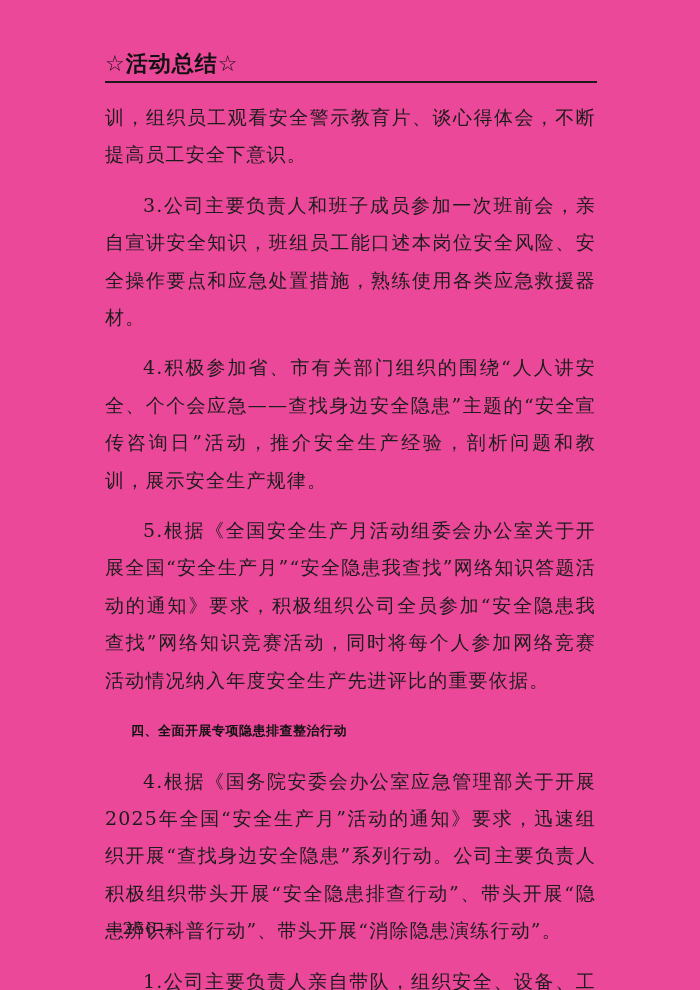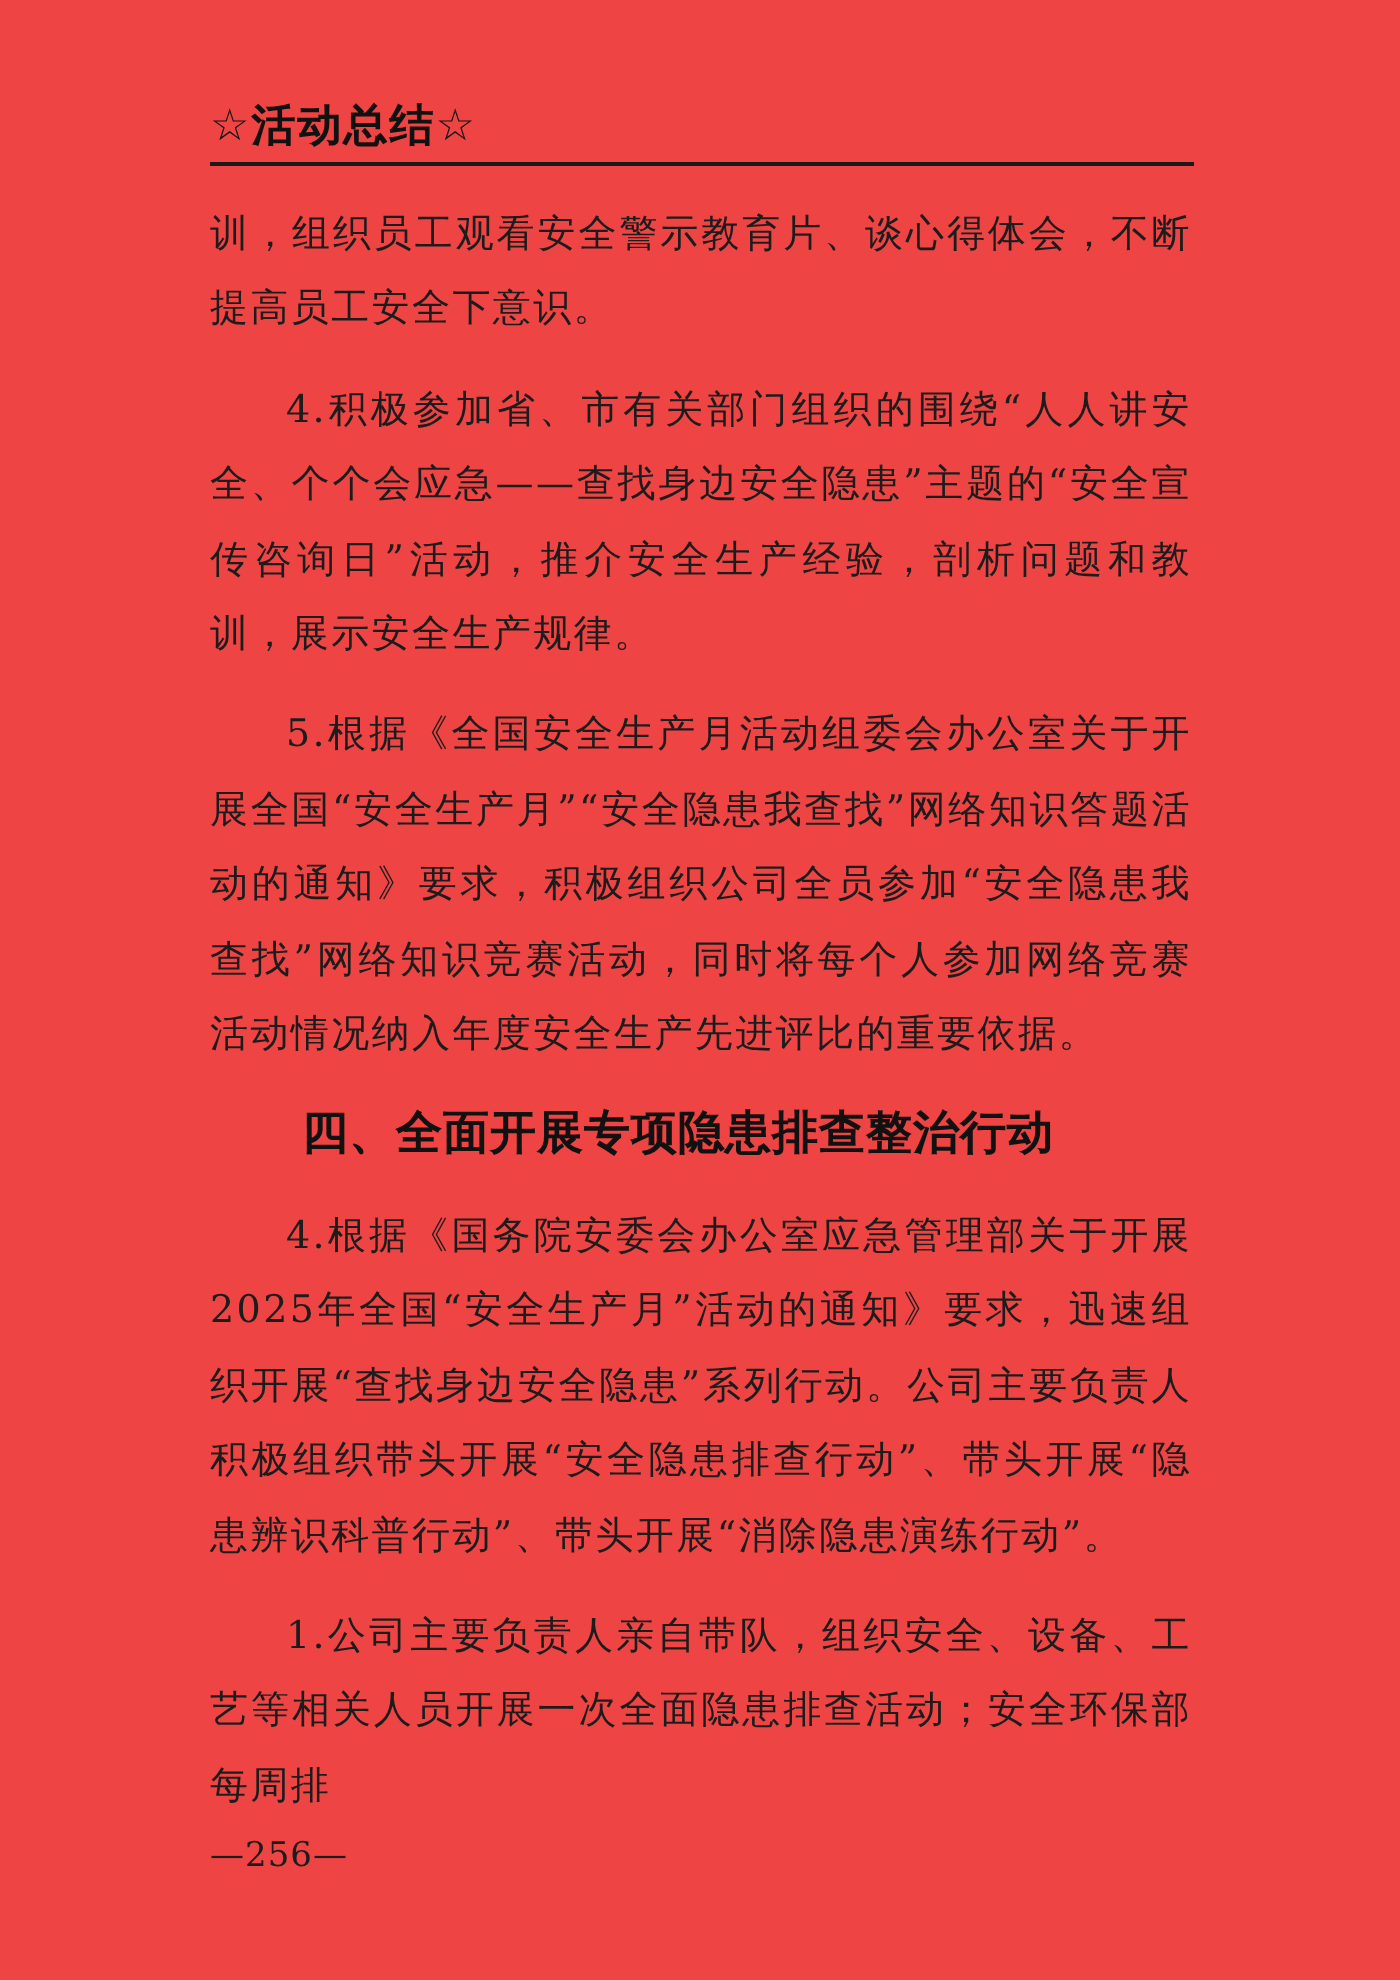--- a/index.html
+++ b/index.html
@@ -1,21 +1,21 @@
 <!DOCTYPE html>
 <html lang="zh"><head>
 <meta charset="utf-8">
 <style>
   * { margin: 0; padding: 0; box-sizing: border-box; }
   html, body { background: #ffffff; }
   .page {
     position: relative;
     width: 700px;
     height: 990px;
-    background: #ef4444;
+    background: #ec4899;
     overflow: hidden;
     font-family: "DejaVu Serif", "Liberation Serif", serif;
     color: #1c1c1c;
   }
   .page-header {
     position: absolute;
     left: 105px;
     right: 103px;
     top: 50px;
   }
@@ -46,21 +46,21 @@
     text-align: justify;
     text-justify: inter-character;
     text-indent: 2em;
     color: #1c1c1c;
     margin-top: 13px;
   }
   .para.continuation { text-indent: 0; }
   .para.heading {
     font-family: "DejaVu Sans", "Liberation Sans", sans-serif;
     font-weight: bold;
-    font-size: 23px;
+    font-size: 13px;
     letter-spacing: 0.5px;
     color: #111111;
   }
   .page-footer {
     position: absolute;
     left: 105px;
     top: 918px;
   }
   .page-number {
     font-size: 17px;
@@ -73,20 +73,21 @@
 
 <div class="page">
 
   <header class="page-header">
     <div class="header-title">☆活动总结☆</div>
     <div class="header-rule"></div>
   </header>
 
   <main class="body-text">
     <p class="para continuation">训，组织员工观看安全警示教育片、谈心得体会，不断提高员工安全下意识。</p>
+    <p class="para">3.公司主要负责人和班子成员参加一次班前会，亲自宣讲安全知识，班组员工能口述本岗位安全风险、安全操作要点和应急处置措施，熟练使用各类应急救援器材。</p>
     <p class="para">4.积极参加省、市有关部门组织的围绕“人人讲安全、个个会应急——查找身边安全隐患”主题的“安全宣传咨询日”活动，推介安全生产经验，剖析问题和教训，展示安全生产规律。</p>
     <p class="para">5.根据《全国安全生产月活动组委会办公室关于开展全国“安全生产月”“安全隐患我查找”网络知识答题活动的通知》要求，积极组织公司全员参加“安全隐患我查找”网络知识竞赛活动，同时将每个人参加网络竞赛活动情况纳入年度安全生产先进评比的重要依据。</p>
     <p class="para heading">四、全面开展专项隐患排查整治行动</p>
     <p class="para">4.根据《国务院安委会办公室应急管理部关于开展2025年全国“安全生产月”活动的通知》要求，迅速组织开展“查找身边安全隐患”系列行动。公司主要负责人积极组织带头开展“安全隐患排查行动”、带头开展“隐患辨识科普行动”、带头开展“消除隐患演练行动”。</p>
     <p class="para">1.公司主要负责人亲自带队，组织安全、设备、工艺等相关人员开展一次全面隐患排查活动；安全环保部每周排</p>
   </main>
 
   <footer class="page-footer">
     <span class="page-number">—256—</span>
   </footer>

